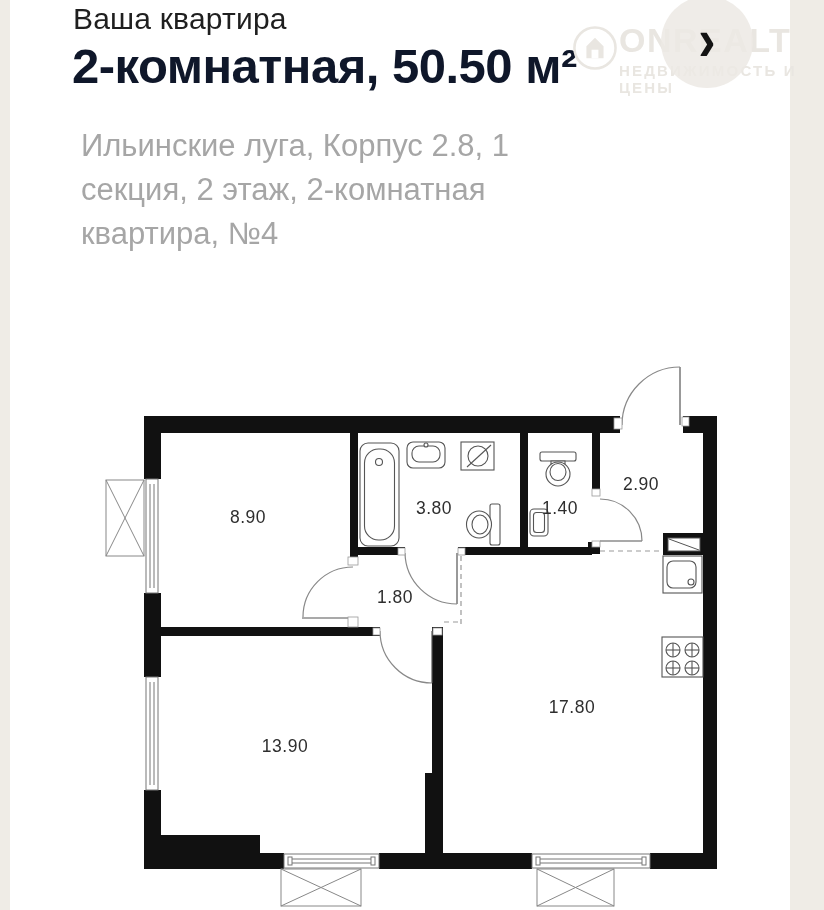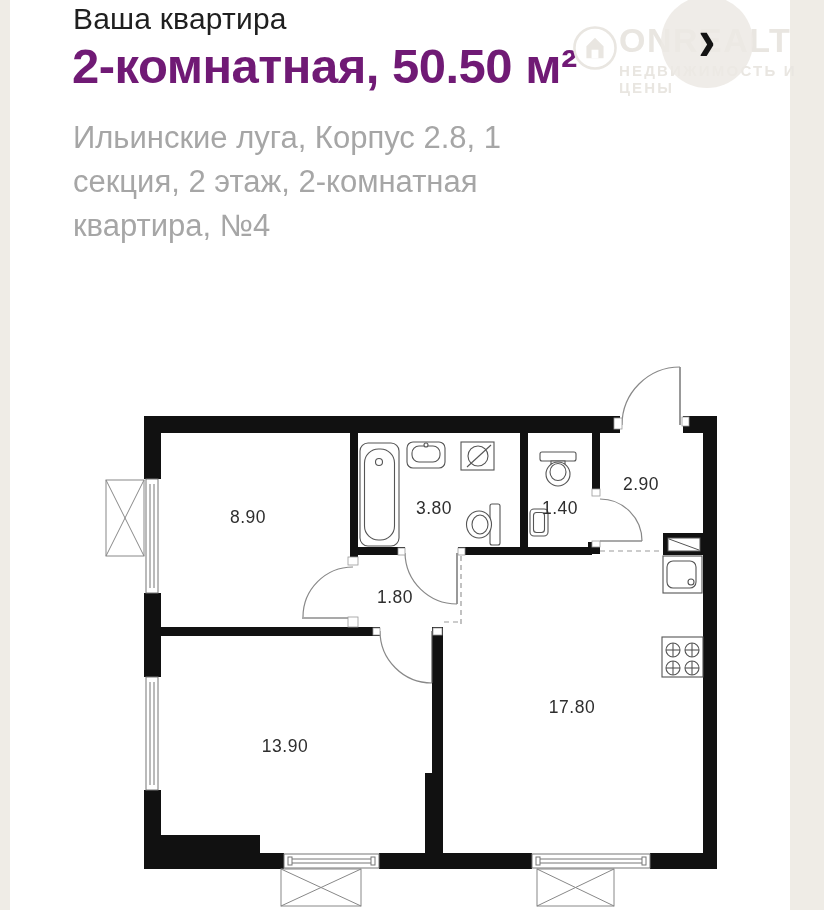--- a/index.html
+++ b/index.html
@@ -1,22 +1,22 @@
 <!DOCTYPE html>
 <html><head>
 <meta charset="utf-8">
 <style>
   html,body{margin:0;padding:0;}
   .page{position:relative;width:824px;height:910px;background:#efece6;overflow:hidden;
         font-family:"Liberation Sans", sans-serif;}
   .card{position:absolute;left:10px;top:0;width:780px;height:910px;background:#ffffff;}
   .eyebrow{position:absolute;left:73px;top:2px;font-size:30px;color:#1f1f1f;letter-spacing:.2px;}
   .title{position:absolute;left:72px;top:38px;margin:0;font-size:49px;font-weight:700;
-         color:#701a75;letter-spacing:-.5px;}
-  .subtitle{position:absolute;left:73px;top:116px;margin:0;width:478px;font-size:31px;
+         color:#0f172a;letter-spacing:-.5px;}
+  .subtitle{position:absolute;left:73px;top:116px;margin:8px;width:478px;font-size:31px;
             line-height:44px;color:#a6a6a6;font-weight:400;}
   .watermark{position:absolute;left:571px;top:20px;z-index:1;display:flex;color:#e9e6e1;}
   .wm-logo{width:56px;height:56px;}
   .wm-text{margin-left:0;}
   .wm-brand{font-size:34px;font-weight:700;letter-spacing:1.5px;line-height:40px;}
   .wm-tagline{font-size:15px;font-weight:600;letter-spacing:2.2px;margin-top:2px;}
   .fab{position:absolute;left:661px;top:-4px;width:92px;height:92px;border-radius:50%;
        border:none;background:rgba(236,233,228,.85);z-index:2;cursor:pointer;
        display:flex;align-items:center;justify-content:center;padding:0;}
   .fab .chevron{font-size:52px;font-weight:700;color:#141414;line-height:1;

